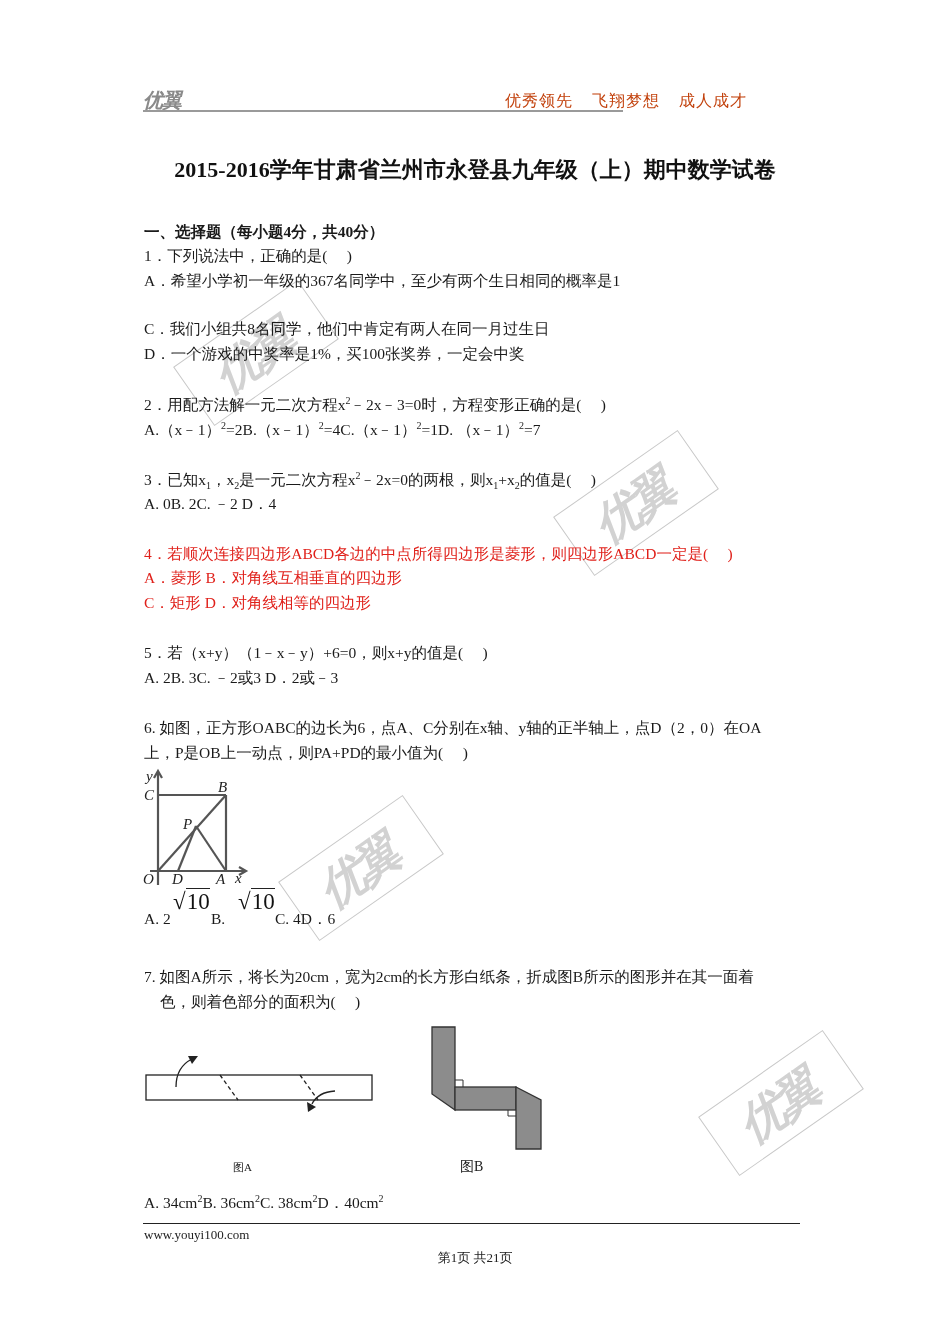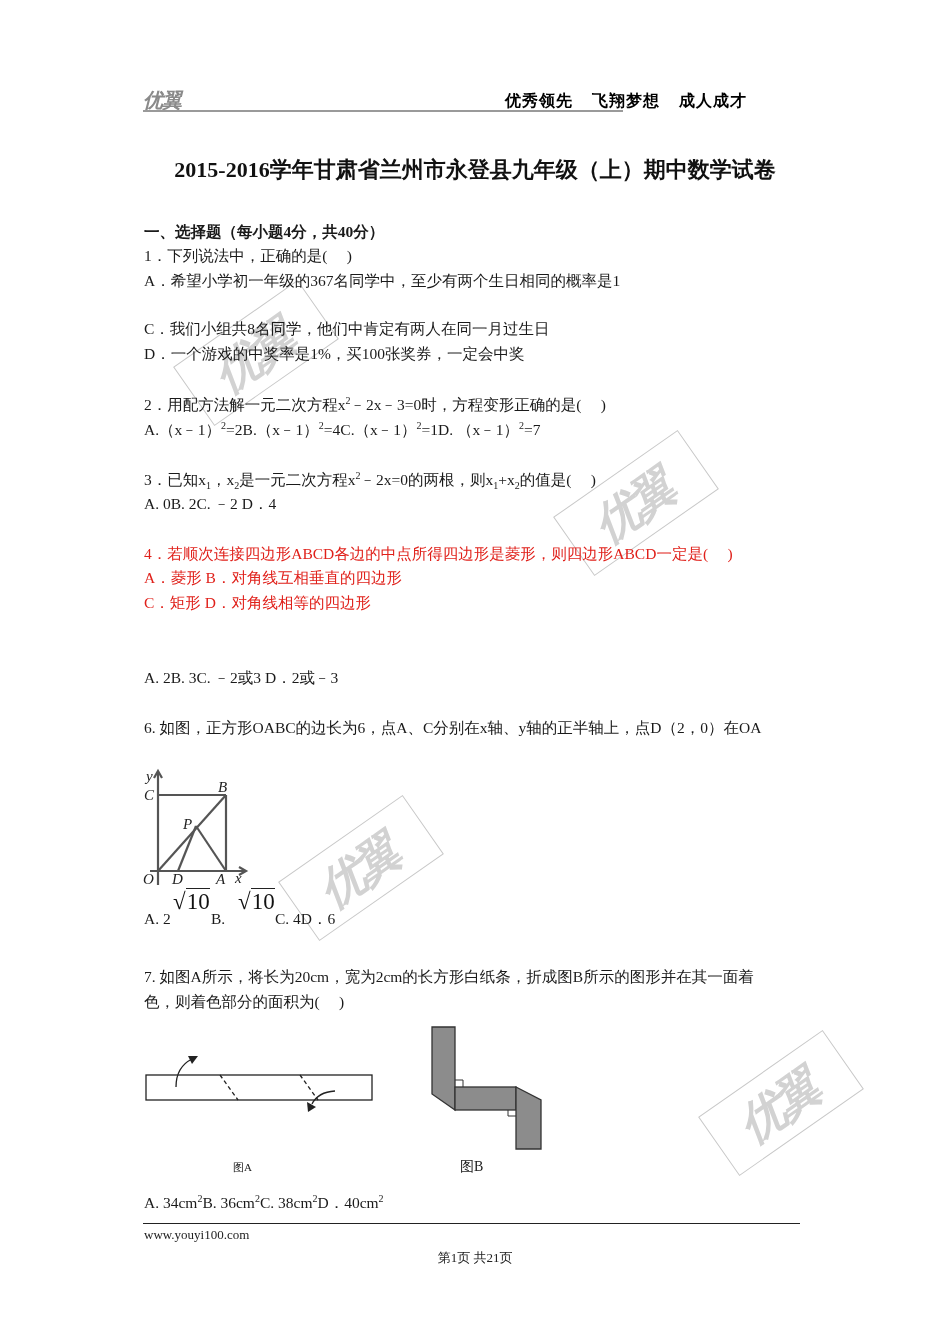--- a/index.html
+++ b/index.html
@@ -4,21 +4,21 @@
 <style>
   html, body { margin:0; padding:0; background:#ffffff; }
   body { width:950px; height:1344px; position:relative; overflow:hidden;
          font-family:"Liberation Serif", "DejaVu Serif", serif; color:#111; }
   .page { position:absolute; left:0; top:17px; width:950px; height:1344px; }
 
   
   .hdr-logo { position:absolute; left:143px; top:70px; font-family:"DejaVu Sans", sans-serif;
               font-weight:bold; font-style:italic; font-size:20px; color:#8a8a8a; letter-spacing:-1px; }
   .hdr-line { position:absolute; left:143px; top:93px; width:480px; height:2px; background:#9a9a9a; }
-  .hdr-motto { position:absolute; left:505px; top:74px; font-size:16px; color:#000000; word-spacing:14px; letter-spacing:1px;font-weight:bold; }
+  .hdr-motto { position:absolute; left:505px; top:74px; font-size:16px; color:#c2410c; word-spacing:14px; letter-spacing:1px; }
 
   .title { position:absolute; left:0; width:950px; top:138px; text-align:center;
            font-size:22px; font-weight:bold; color:#111; }
 
   .line { position:absolute; left:144px; font-size:15.5px; line-height:20px; white-space:nowrap; color:#1a1a1a; }
   .line.bold { font-weight:bold; }
   .line.red { color:#e0201a; }
   sup { font-size:10px; vertical-align:super; line-height:0; }
   sub { font-size:10px; vertical-align:sub; line-height:0; }
 
@@ -76,23 +76,25 @@
 
   <div class="line" style="top:453px;">
     <span>3．已知x</span><sub>1</sub><span>，x</span><sub>2</sub><span>是一元二次方程x</span><sup>2</sup><span>﹣2x=0的两根，则x</span><sub>1</sub><span>+x</span><sub>2</sub><span>的值是(　 )</span>
   </div>
   <div class="line" style="top:477px;">A. 0B. 2C. ﹣2 D．4</div>
 
   <div class="line red" style="top:527px;">4．若顺次连接四边形ABCD各边的中点所得四边形是菱形，则四边形ABCD一定是(　 )</div>
   <div class="line red" style="top:551px;">A．菱形 B．对角线互相垂直的四边形</div>
   <div class="line red" style="top:576px;">C．矩形 D．对角线相等的四边形</div>
 
+  <div class="line" style="top:626px;">5．若（x+y）（1﹣x﹣y）+6=0，则x+y的值是(　 )</div>
   <div class="line" style="top:651px;">A. 2B. 3C. ﹣2或3 D．2或﹣3</div>
 
   <div class="line" style="top:701px;">6. 如图，正方形OABC的边长为6，点A、C分别在x轴、y轴的正半轴上，点D（2，0）在OA</div>
+  <div class="line" style="top:726px;">上，P是OB上一动点，则PA+PD的最小值为(　 )</div>
 
   <svg class="fig" style="left:140px;top:750px;" width="115" height="120" viewBox="0 0 115 120">
     <g stroke="#555" stroke-width="2.2" fill="none">
       <line x1="18" y1="118" x2="18" y2="5"></line>
       <polyline points="14,11 18,4 22,11"></polyline>
       <line x1="10" y1="104" x2="105" y2="104"></line>
       <polyline points="99,100 106,104 99,108"></polyline>
       <line x1="18" y1="28" x2="86" y2="28"></line>
       <line x1="86" y1="28" x2="86" y2="104"></line>
       <line x1="18" y1="104" x2="86" y2="28"></line>
@@ -111,21 +113,21 @@
     </g>
   </svg>
 
   <div class="sqrt" style="left:173px;top:872px;">√<span class="bar">10</span></div>
   <div class="sqrt" style="left:238px;top:872px;">√<span class="bar">10</span></div>
   <div class="line" style="top:892px;">A. 2</div>
   <div class="line" style="top:892px;left:211px;">B.</div>
   <div class="line" style="top:892px;left:275px;text-align:center;">C. 4D．6</div>
 
   <div class="line" style="top:950px;">7. 如图A所示，将长为20cm，宽为2cm的长方形白纸条，折成图B所示的图形并在其一面着</div>
-  <div class="line" style="top:975px;">色，则着色部分的面积为(　 )</div>
+  <div class="line" style="top:975px;margin-left:16px;">色，则着色部分的面积为(　 )</div>
 
   <svg class="fig" style="left:140px;top:1030px;" width="240" height="70" viewBox="0 0 240 70">
     <rect x="6" y="28" width="226" height="25" fill="#fff" stroke="#222" stroke-width="1.3"></rect>
     <line x1="80" y1="28" x2="98" y2="53" stroke="#222" stroke-width="1.3" stroke-dasharray="4,3"></line>
     <line x1="160" y1="28" x2="178" y2="53" stroke="#222" stroke-width="1.3" stroke-dasharray="4,3"></line>
     <path d="M36 40 Q36 20 52 12" stroke="#222" stroke-width="1.3" fill="none"></path>
     <polygon points="48,9 58,9 52,17" fill="#222"></polygon>
     <path d="M195 44 Q178 45 172 57" stroke="#222" stroke-width="1.3" fill="none"></path>
     <polygon points="167,55 176,60 168,65" fill="#222"></polygon>
   </svg>

